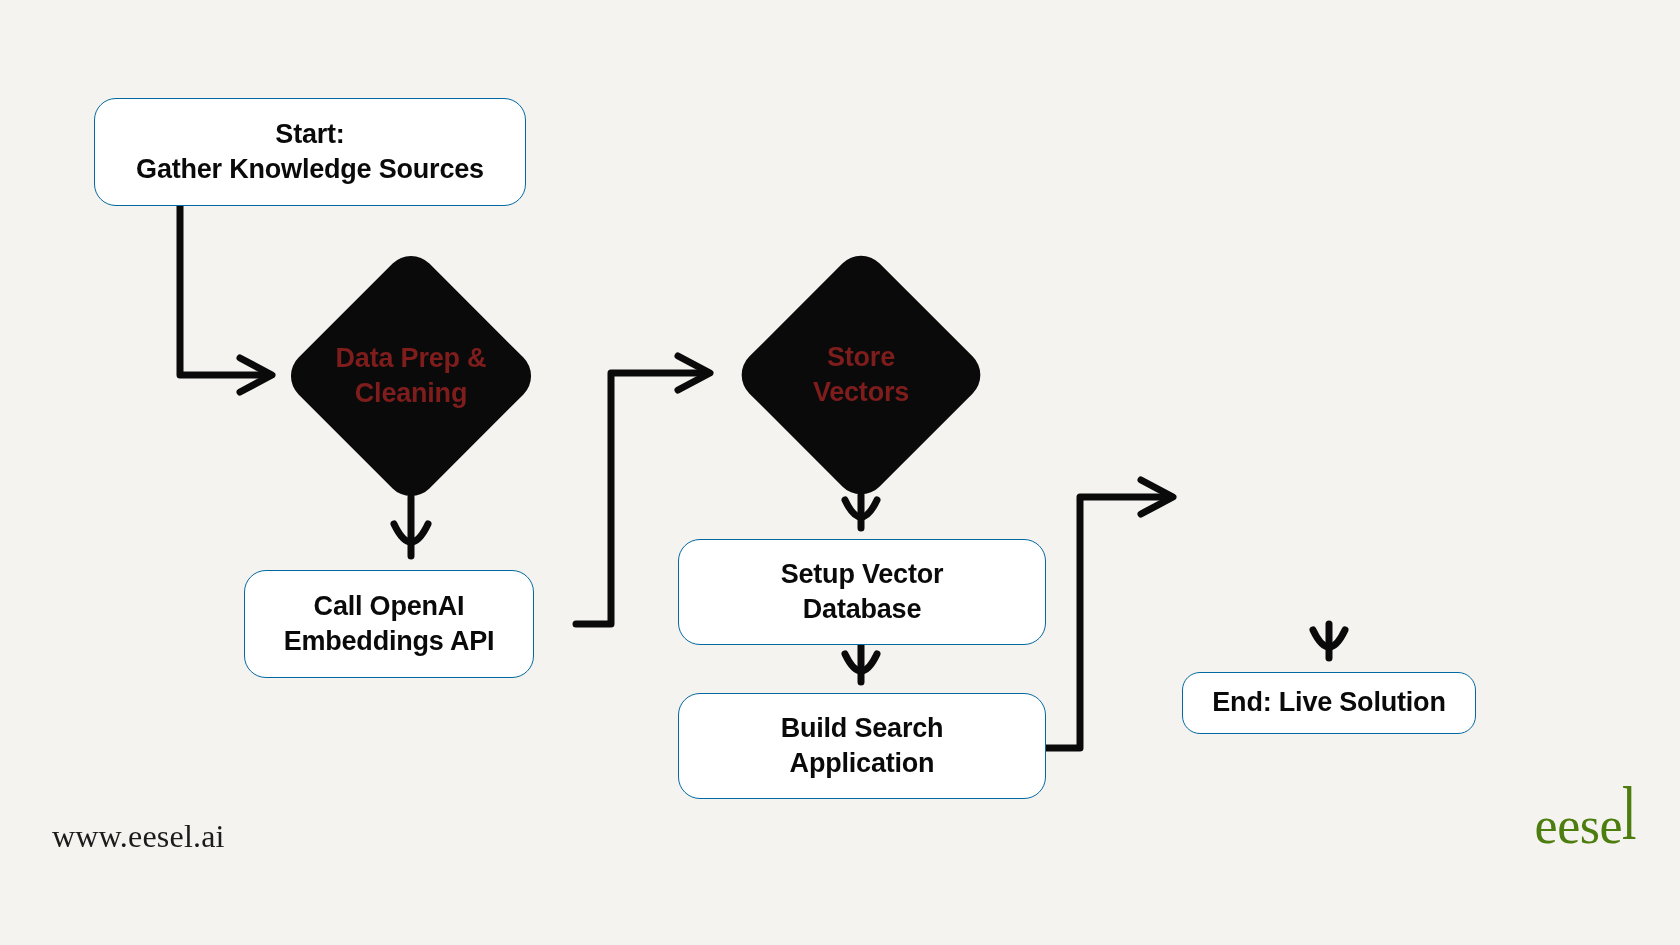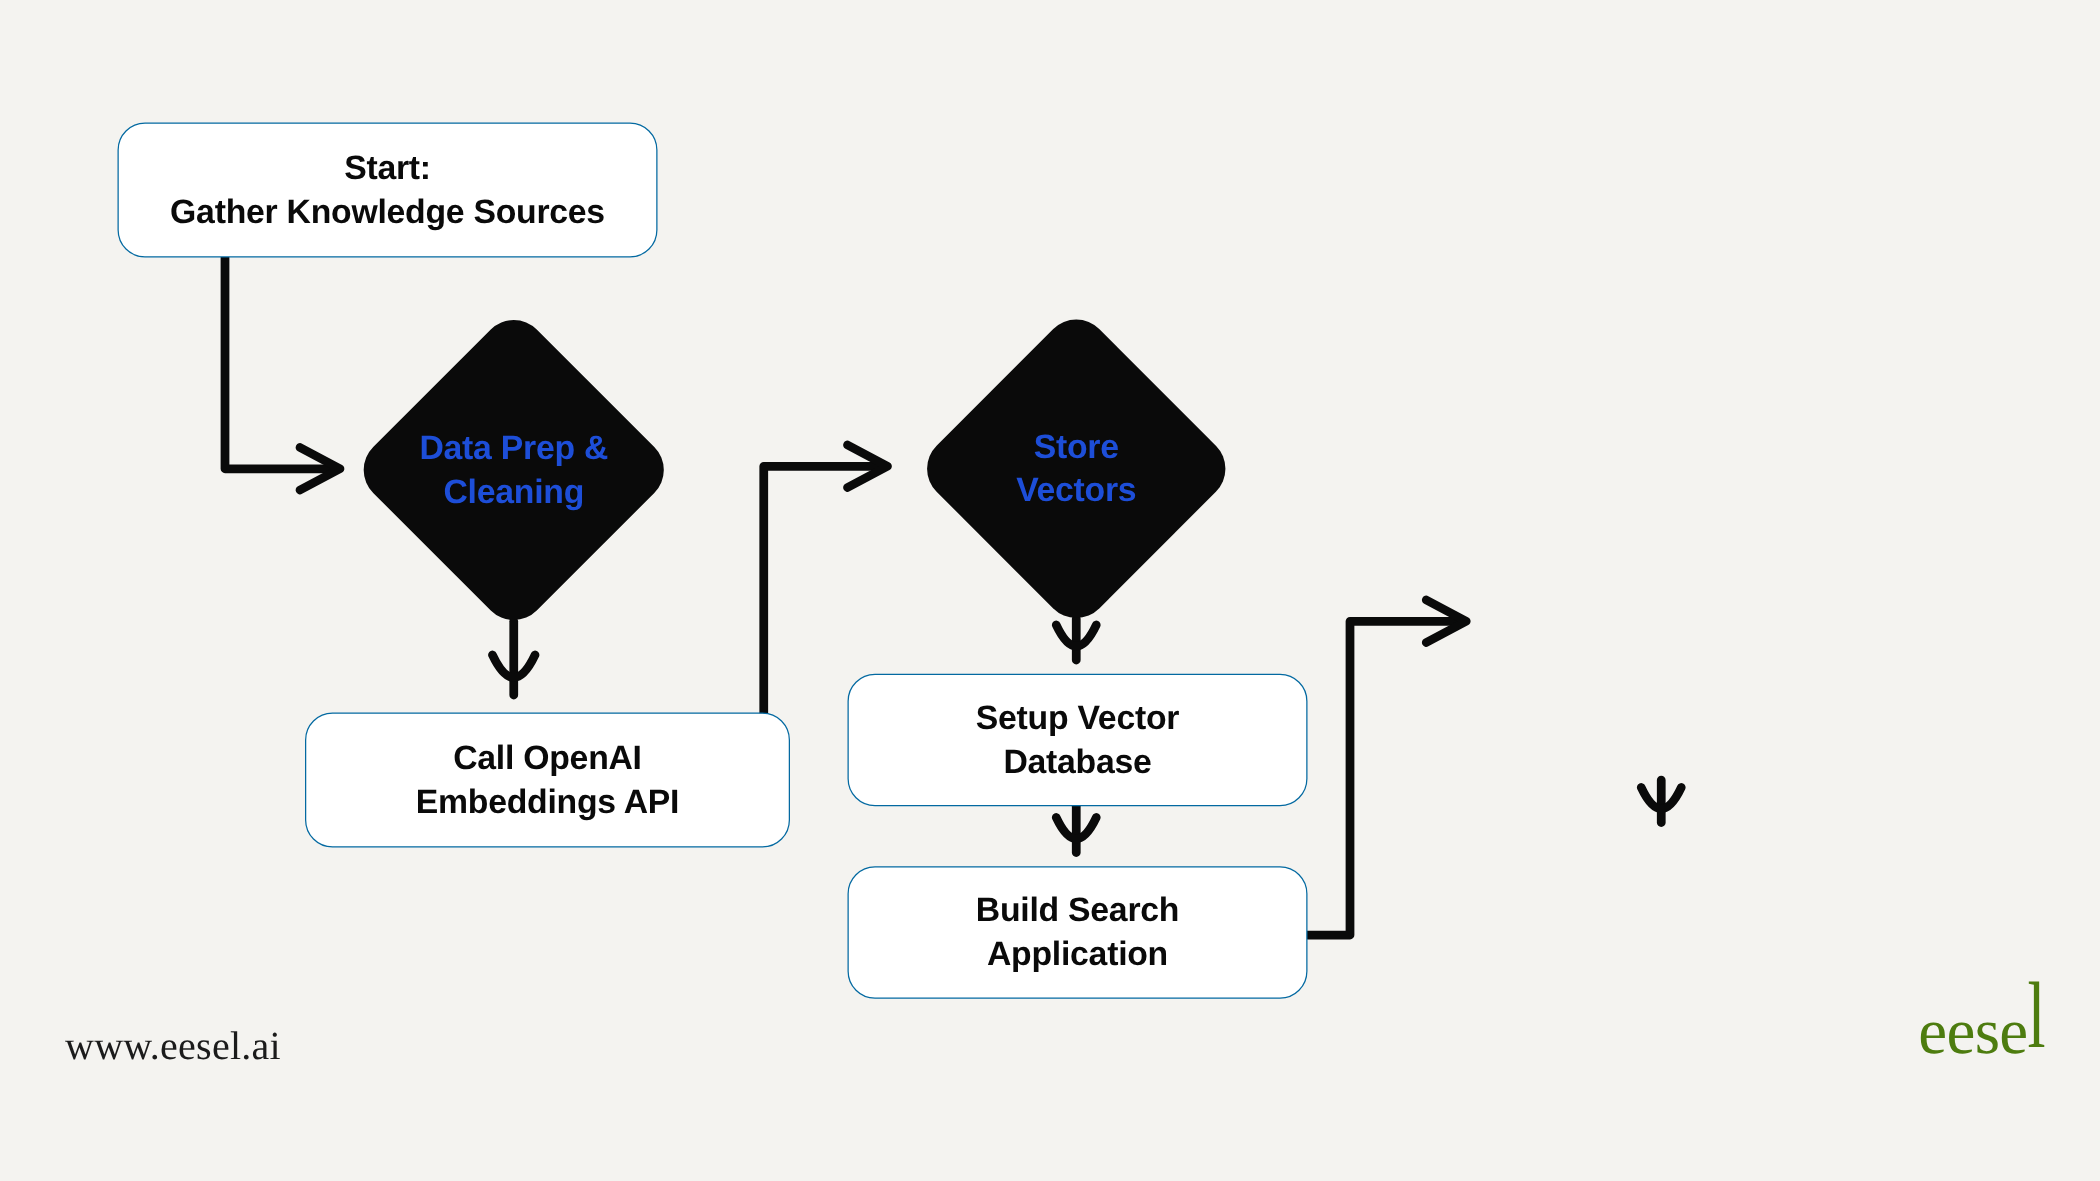--- a/index.html
+++ b/index.html
@@ -62,21 +62,21 @@
     position: absolute;
     left: 50%;
     top: 50%;
     background: #0a0a0a;
     border-radius: 26px;
     transform: translate(-50%, -50%) rotate(45deg);
   }
   .diamond .label {
     position: relative;
     z-index: 2;
-    color: #1d4ed8;
+    color: #7f1d1d;
     font-weight: bold;
     font-size: 27px;
     line-height: 1.30;
     letter-spacing: -0.2px;
   }
 
   
   .footer-url {
     position: absolute;
     left: 52px;
@@ -157,21 +157,21 @@
   </div>
 
   <div class="node diamond" style="left:280px; top:245px; width:262px; height:262px;">
     <div class="dshape" style="width:185px; height:185px;"></div>
     <div class="label">
       <span>Data Prep &amp;</span><br>
       <span>Cleaning</span>
     </div>
   </div>
 
-  <div class="node rect" style="left:244px; top:570px; width:388px; height:108px;">
+  <div class="node rect" style="left:244px; top:570px; width:290px; height:108px;">
     <div class="label">
       <span>Call OpenAI</span><br>
       <span>Embeddings API</span>
     </div>
   </div>
 
   <div class="node rect" style="left:678px; top:539px; width:368px; height:106px;">
     <div class="label">
       <span>Setup Vector</span><br>
       <span>Database</span>
@@ -187,20 +187,25 @@
   </div>
 
   <div class="node rect" style="left:678px; top:693px; width:368px; height:106px;">
     <div class="label">
       <span>Build Search</span><br>
       <span>Application</span>
     </div>
   </div>
 
 
+  <div class="node rect" style="left:1182px; top:672px; width:294px; height:62px; border-radius:18px;">
+    <div class="label">
+      <span>End: Live Solution</span>
+    </div>
+  </div>
 
   <div class="footer-url">www.eesel.ai</div>
 
   <div class="brand-logo">
     <span>eese</span>
       <span class="tail">l</span>
   </div>
 
 </div>
 

